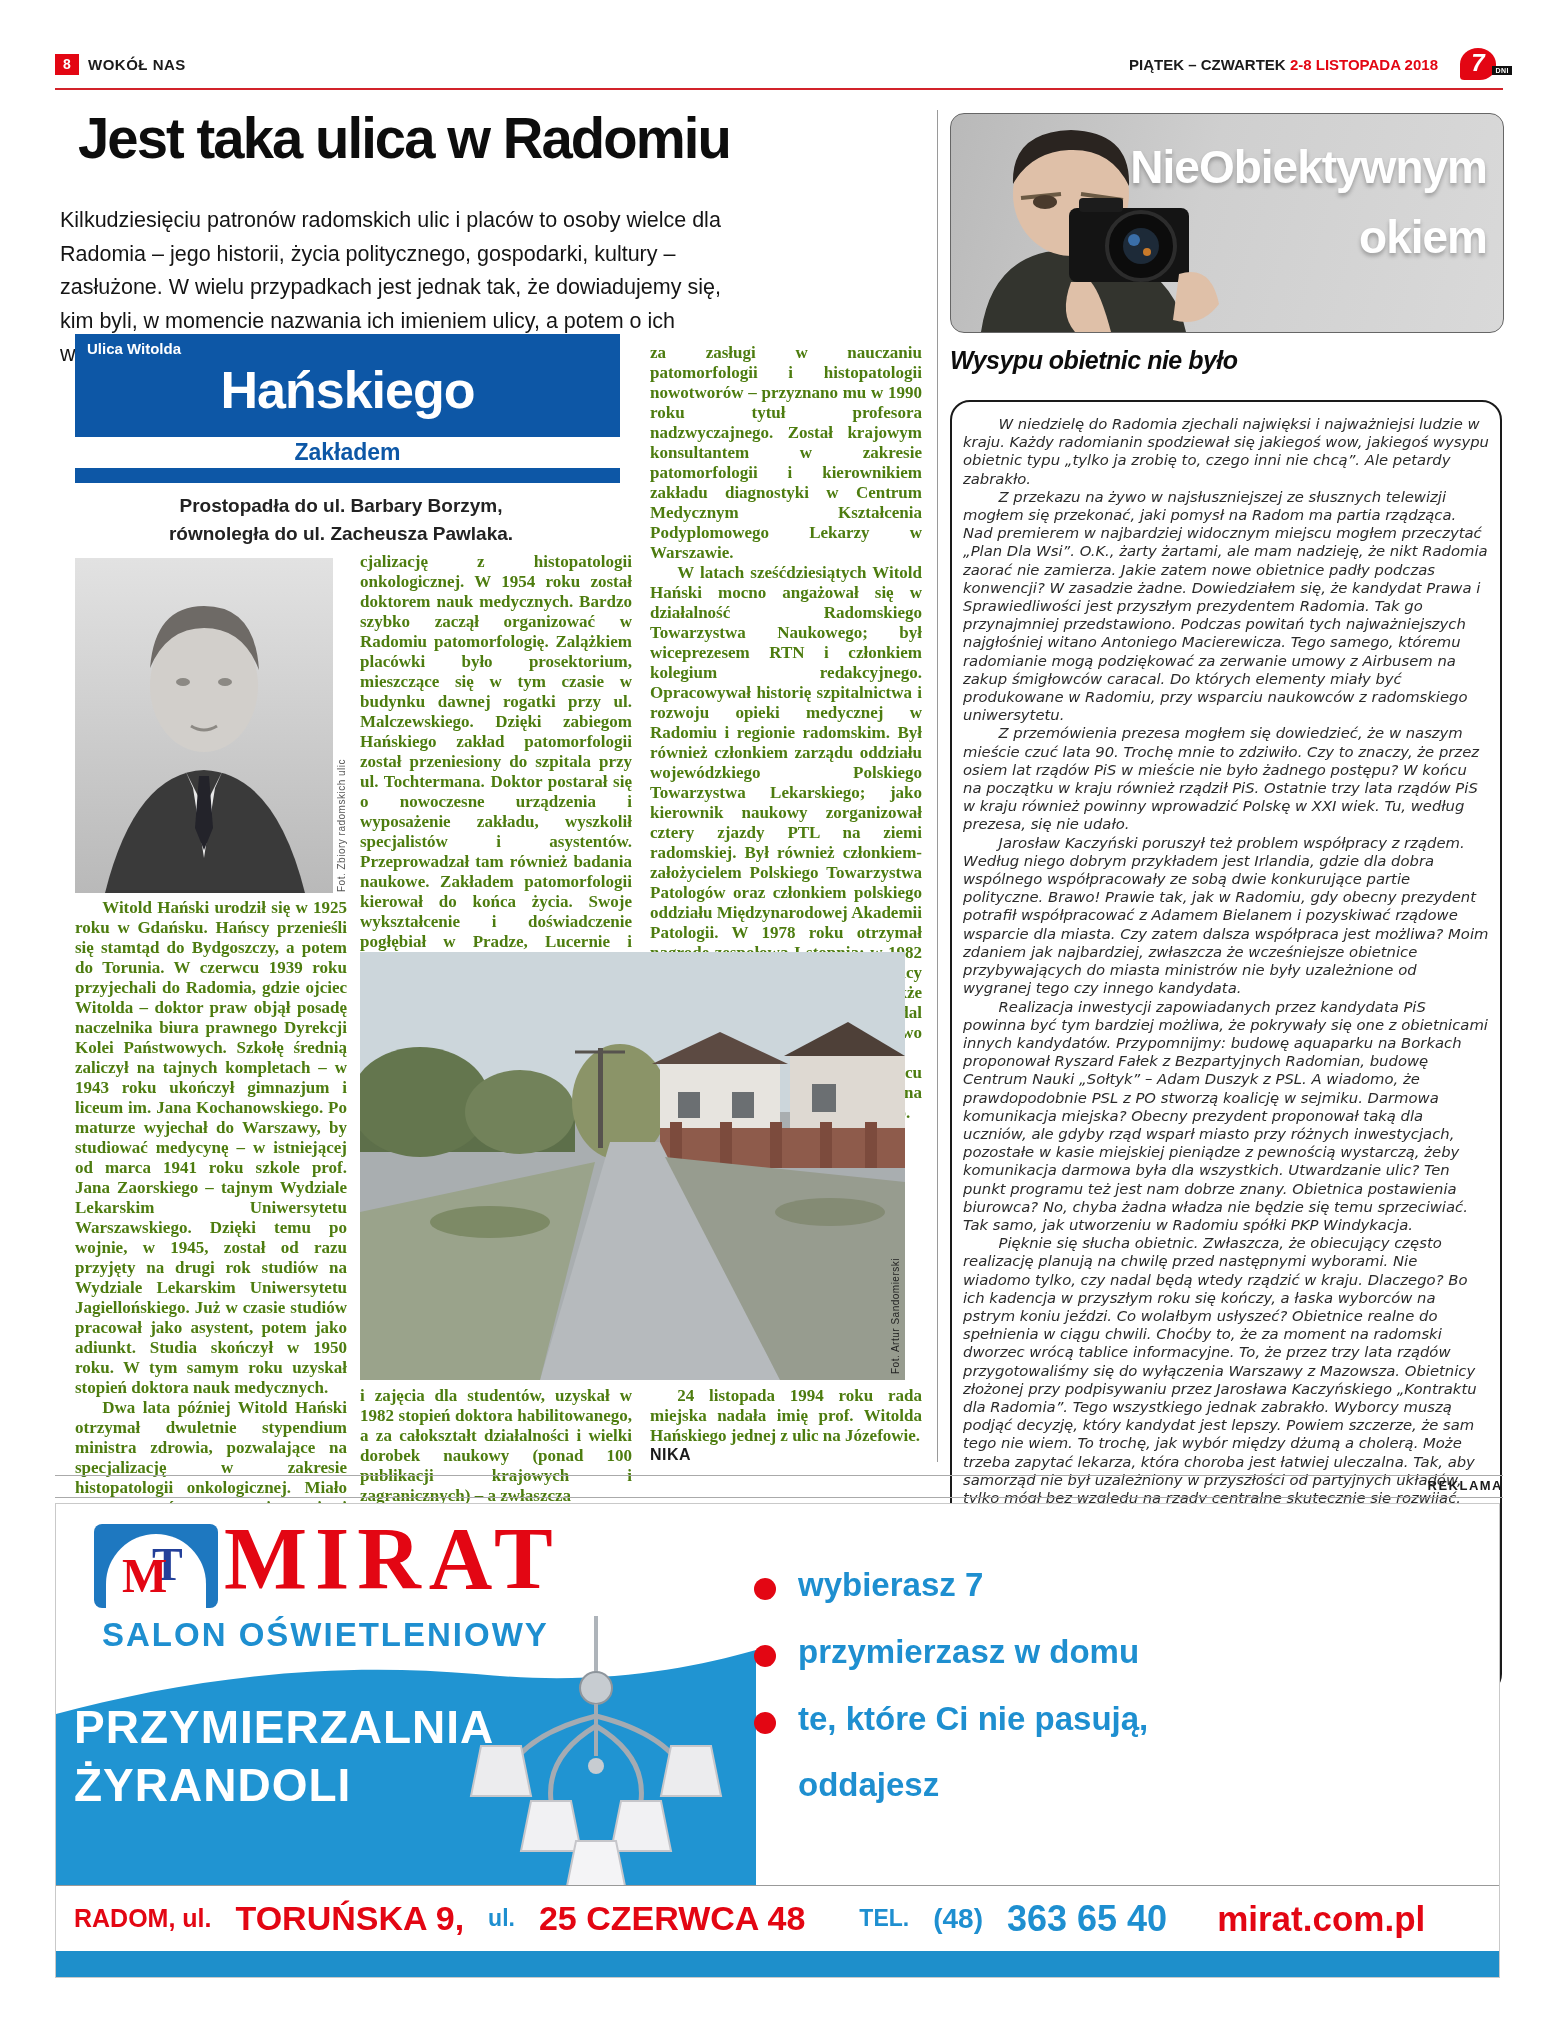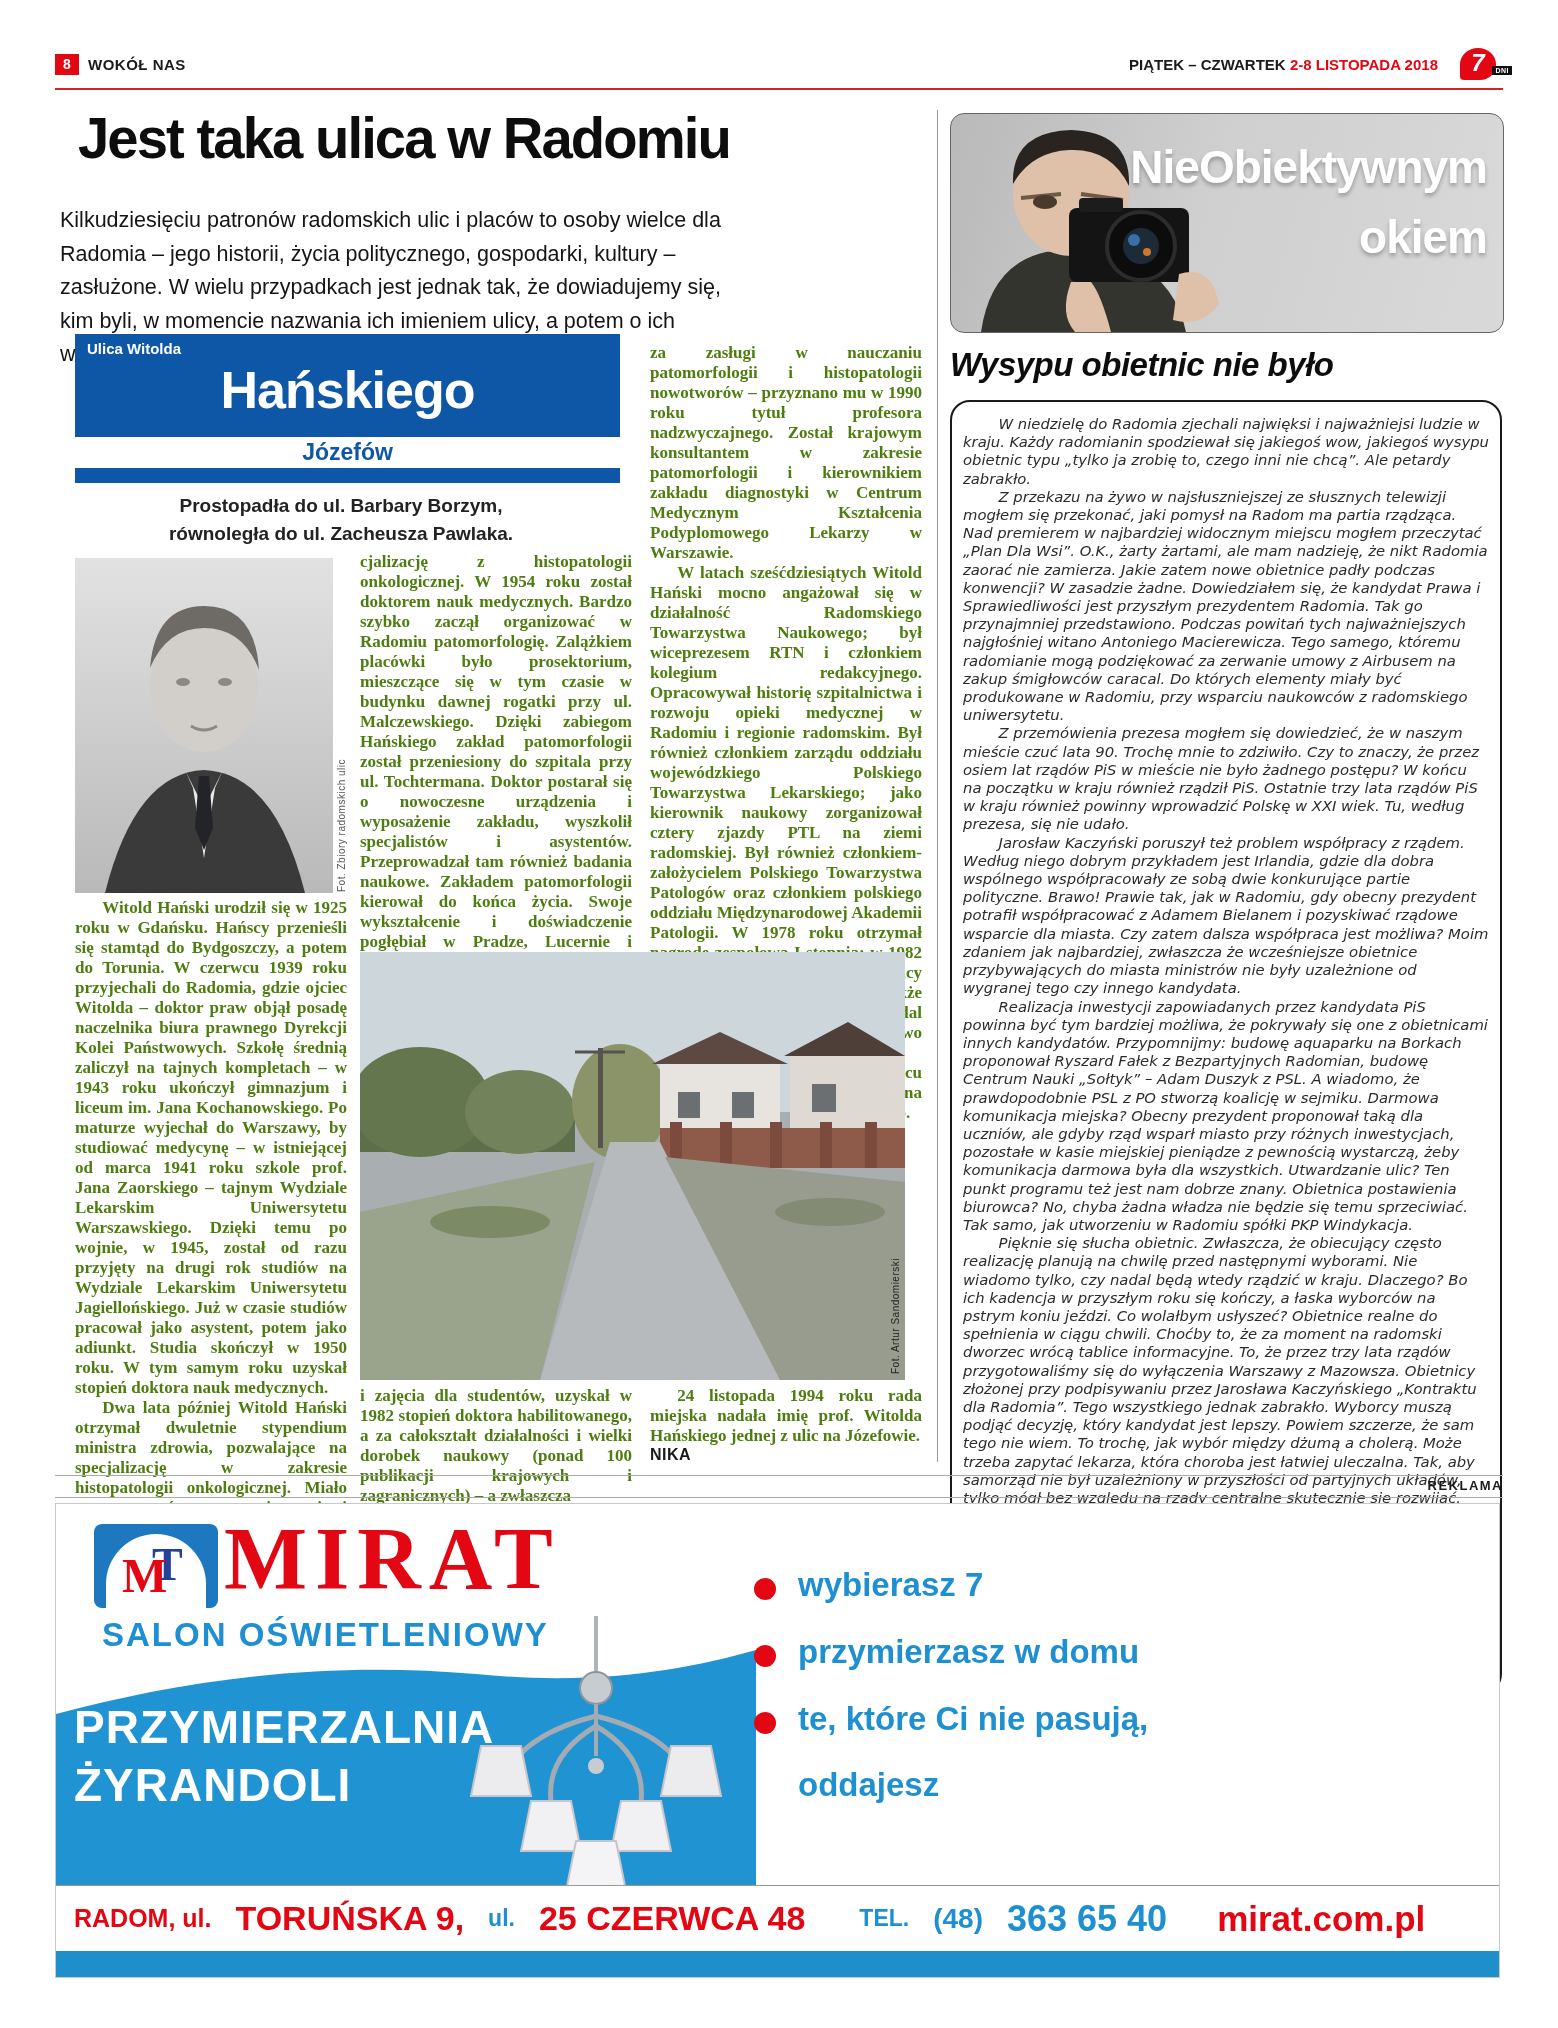--- a/index.html
+++ b/index.html
@@ -60,21 +60,21 @@
   .vdivider{left:937px;top:110px;width:1px;height:1352px;background:#9a9a9a;}
 
   
   .graybox{left:950px;top:113px;width:552px;height:218px;border:1px solid #666;
            border-radius:14px;background:linear-gradient(105deg,#b9b9b9 0%,#cfcfcf 45%,#d9d9d9 100%);
            overflow:hidden;}
   .gb-title1{position:absolute;right:16px;top:26px;color:#fff;font-size:46px;font-weight:900;
              letter-spacing:-1px;text-shadow:0 3px 4px rgba(0,0,0,.28);}
   .gb-title2{position:absolute;right:16px;top:96px;color:#fff;font-size:46px;font-weight:900;
              letter-spacing:-1px;text-shadow:0 3px 4px rgba(0,0,0,.28);}
-  .op-head{left:950px;top:346px;width:552px;font-size:33px;font-weight:900;font-style:italic;
+  .op-head{left:950px;top:346px;width:552px;font-size:25px;font-weight:900;font-style:italic;
            letter-spacing:-.5px;color:#0d0d0d;}
   .op-box{left:950px;top:400px;width:552px;height:1294px;border:2px solid #1a1a1a;
           border-radius:20px;box-sizing:border-box;padding:13px 11px 0 11px;
           font-family:"DejaVu Sans",sans-serif;font-style:italic;font-weight:500;
           font-size:14.8px;line-height:18.2px;color:#2b2b2b;}
   .op-box p{margin:0;text-indent:2.4em;}
   .op-byline{text-align:right;font-family:"Liberation Sans",sans-serif;font-style:normal;
              font-weight:900;font-size:15px;margin-top:8px;letter-spacing:.5px;}
 
   
@@ -134,21 +134,21 @@
 
   <div class="abs headline">Jest taka ulica w Radomiu</div>
   <div class="abs lead">Kilkudziesięciu patronów radomskich ulic i placów to osoby wielce dla Radomia – jego historii, życia politycznego, gospodarki, kultury – zasłużone. W wielu przypadkach jest jednak tak, że dowiadujemy się, kim byli, w momencie nazwania ich imieniem ulicy, a potem o ich wyjątkowości zapominamy.</div>
 
   <div class="abs sign">
     <div class="sign-main">
       <div class="sign-pre">Ulica Witolda</div>
       <div class="sign-name">Hańskiego</div>
     </div>
     <div class="sign-band">
-      <span class="sign-district">Józefów</span>
+      <span class="sign-district">Zakładem</span>
     </div>
     <div class="sign-bar"></div>
   </div>
 
   <div class="abs locnote">
     <div>Prostopadła do ul. Barbary Borzym,</div>
     <div>równoległa do ul. Zacheusza Pawlaka.</div>
   </div>
 
   <div class="abs portrait">

